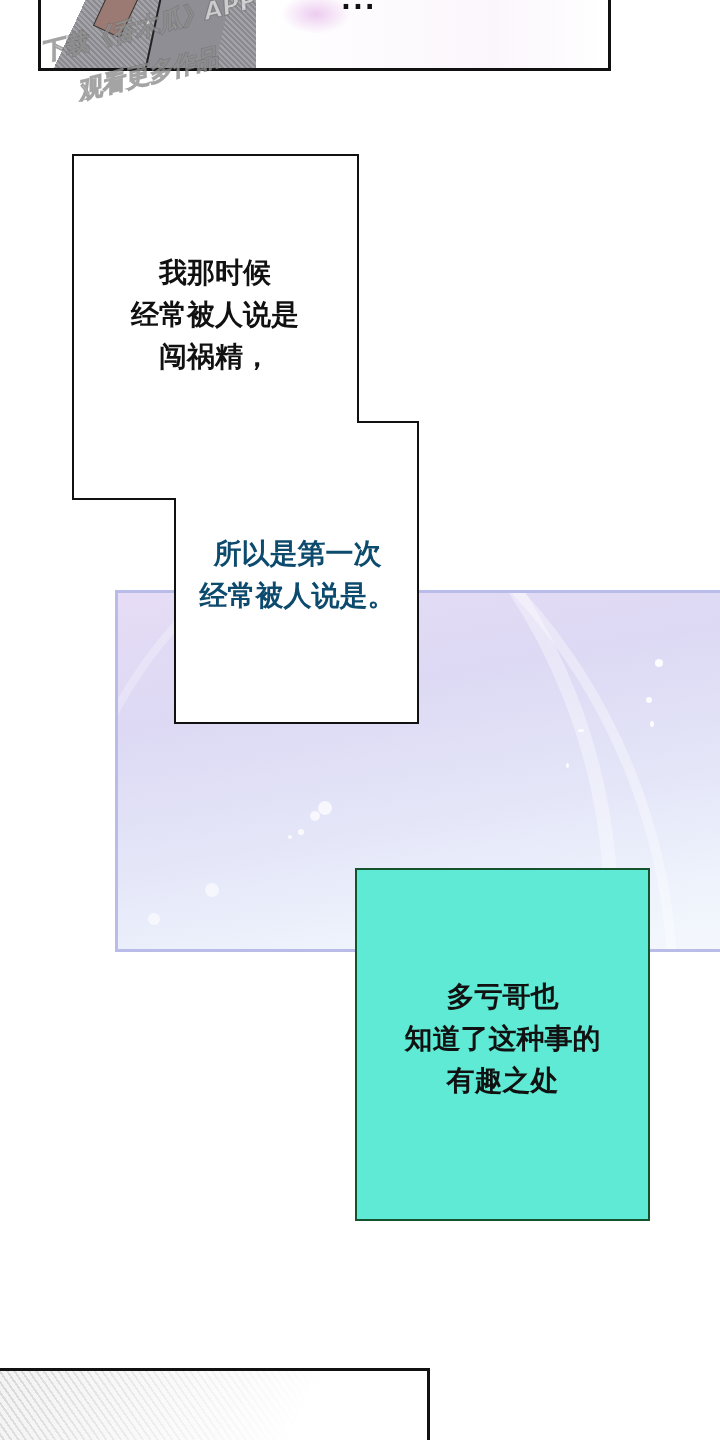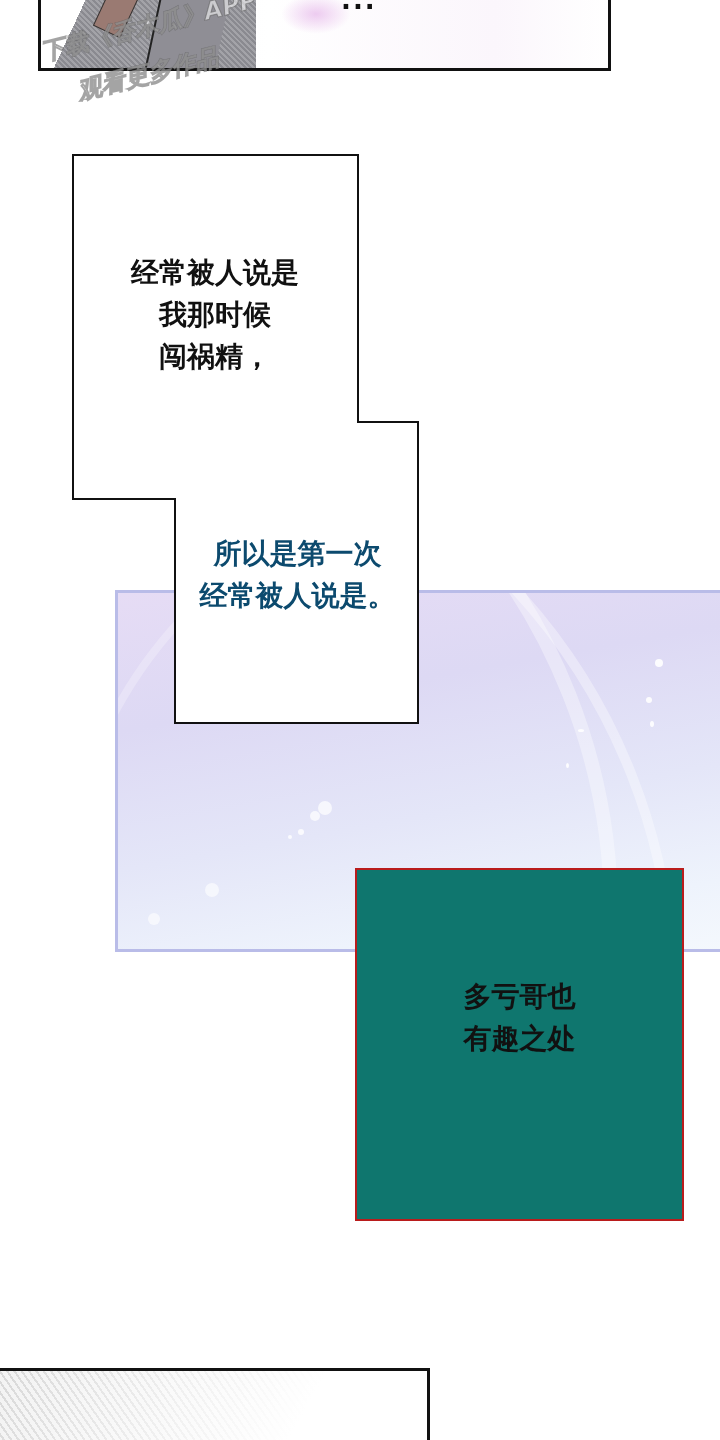--- a/index.html
+++ b/index.html
@@ -157,24 +157,24 @@
       background: #ffffff;
       border-radius: 50%;
       opacity: 0.9;
     }
 
     
     .box2 {
       position: absolute;
       left: 355px;
       top: 868px;
-      width: 329px;
+      width: 295px;
       height: 353px;
-      border: 2px solid #b91c1c;
-      background: #0f766e;
+      border: 2px solid #14532d;
+      background: #5eead4;
     }
     .box2-text {
       position: absolute;
       left: 0;
       top: 106px;
       width: 100%;
       text-align: center;
       font-size: 28px;
       line-height: 42px;
       color: #111;
@@ -229,31 +229,32 @@
     <div class="dot" style="left:170px;top:242px;width:4px;height:4px;opacity:0.8;"></div>
     <div class="dot" style="left:87px;top:290px;width:14px;height:14px;opacity:0.6;"></div>
     <div class="dot" style="left:30px;top:320px;width:12px;height:12px;opacity:0.6;"></div>
   </div>
 
   <svg class="box1-shape" width="720" height="1440" viewBox="0 0 720 1440">
     <path d="M73,155 L358,155 L358,422 L418,422 L418,723 L175,723 L175,499 L73,499 Z" fill="#ffffff" stroke="#111111" stroke-width="2"></path>
   </svg>
 
   <div class="box1-text">
+    <div>我那时候</div>
     <div>经常被人说是</div>
-    <div>我那时候</div>
     <div>闯祸精，</div>
   </div>
   <div class="box1b-text">
     <div>所以是第一次</div>
     <div>经常被人说是。</div>
   </div>
 
   <div class="box2">
     <div class="box2-text">
       <div>多亏哥也</div>
+      <div>知道了这种事的</div>
       <div>有趣之处</div>
     </div>
   </div>
 
   <div class="bottom-panel"></div>
 
 </div>
 
 </body></html>

